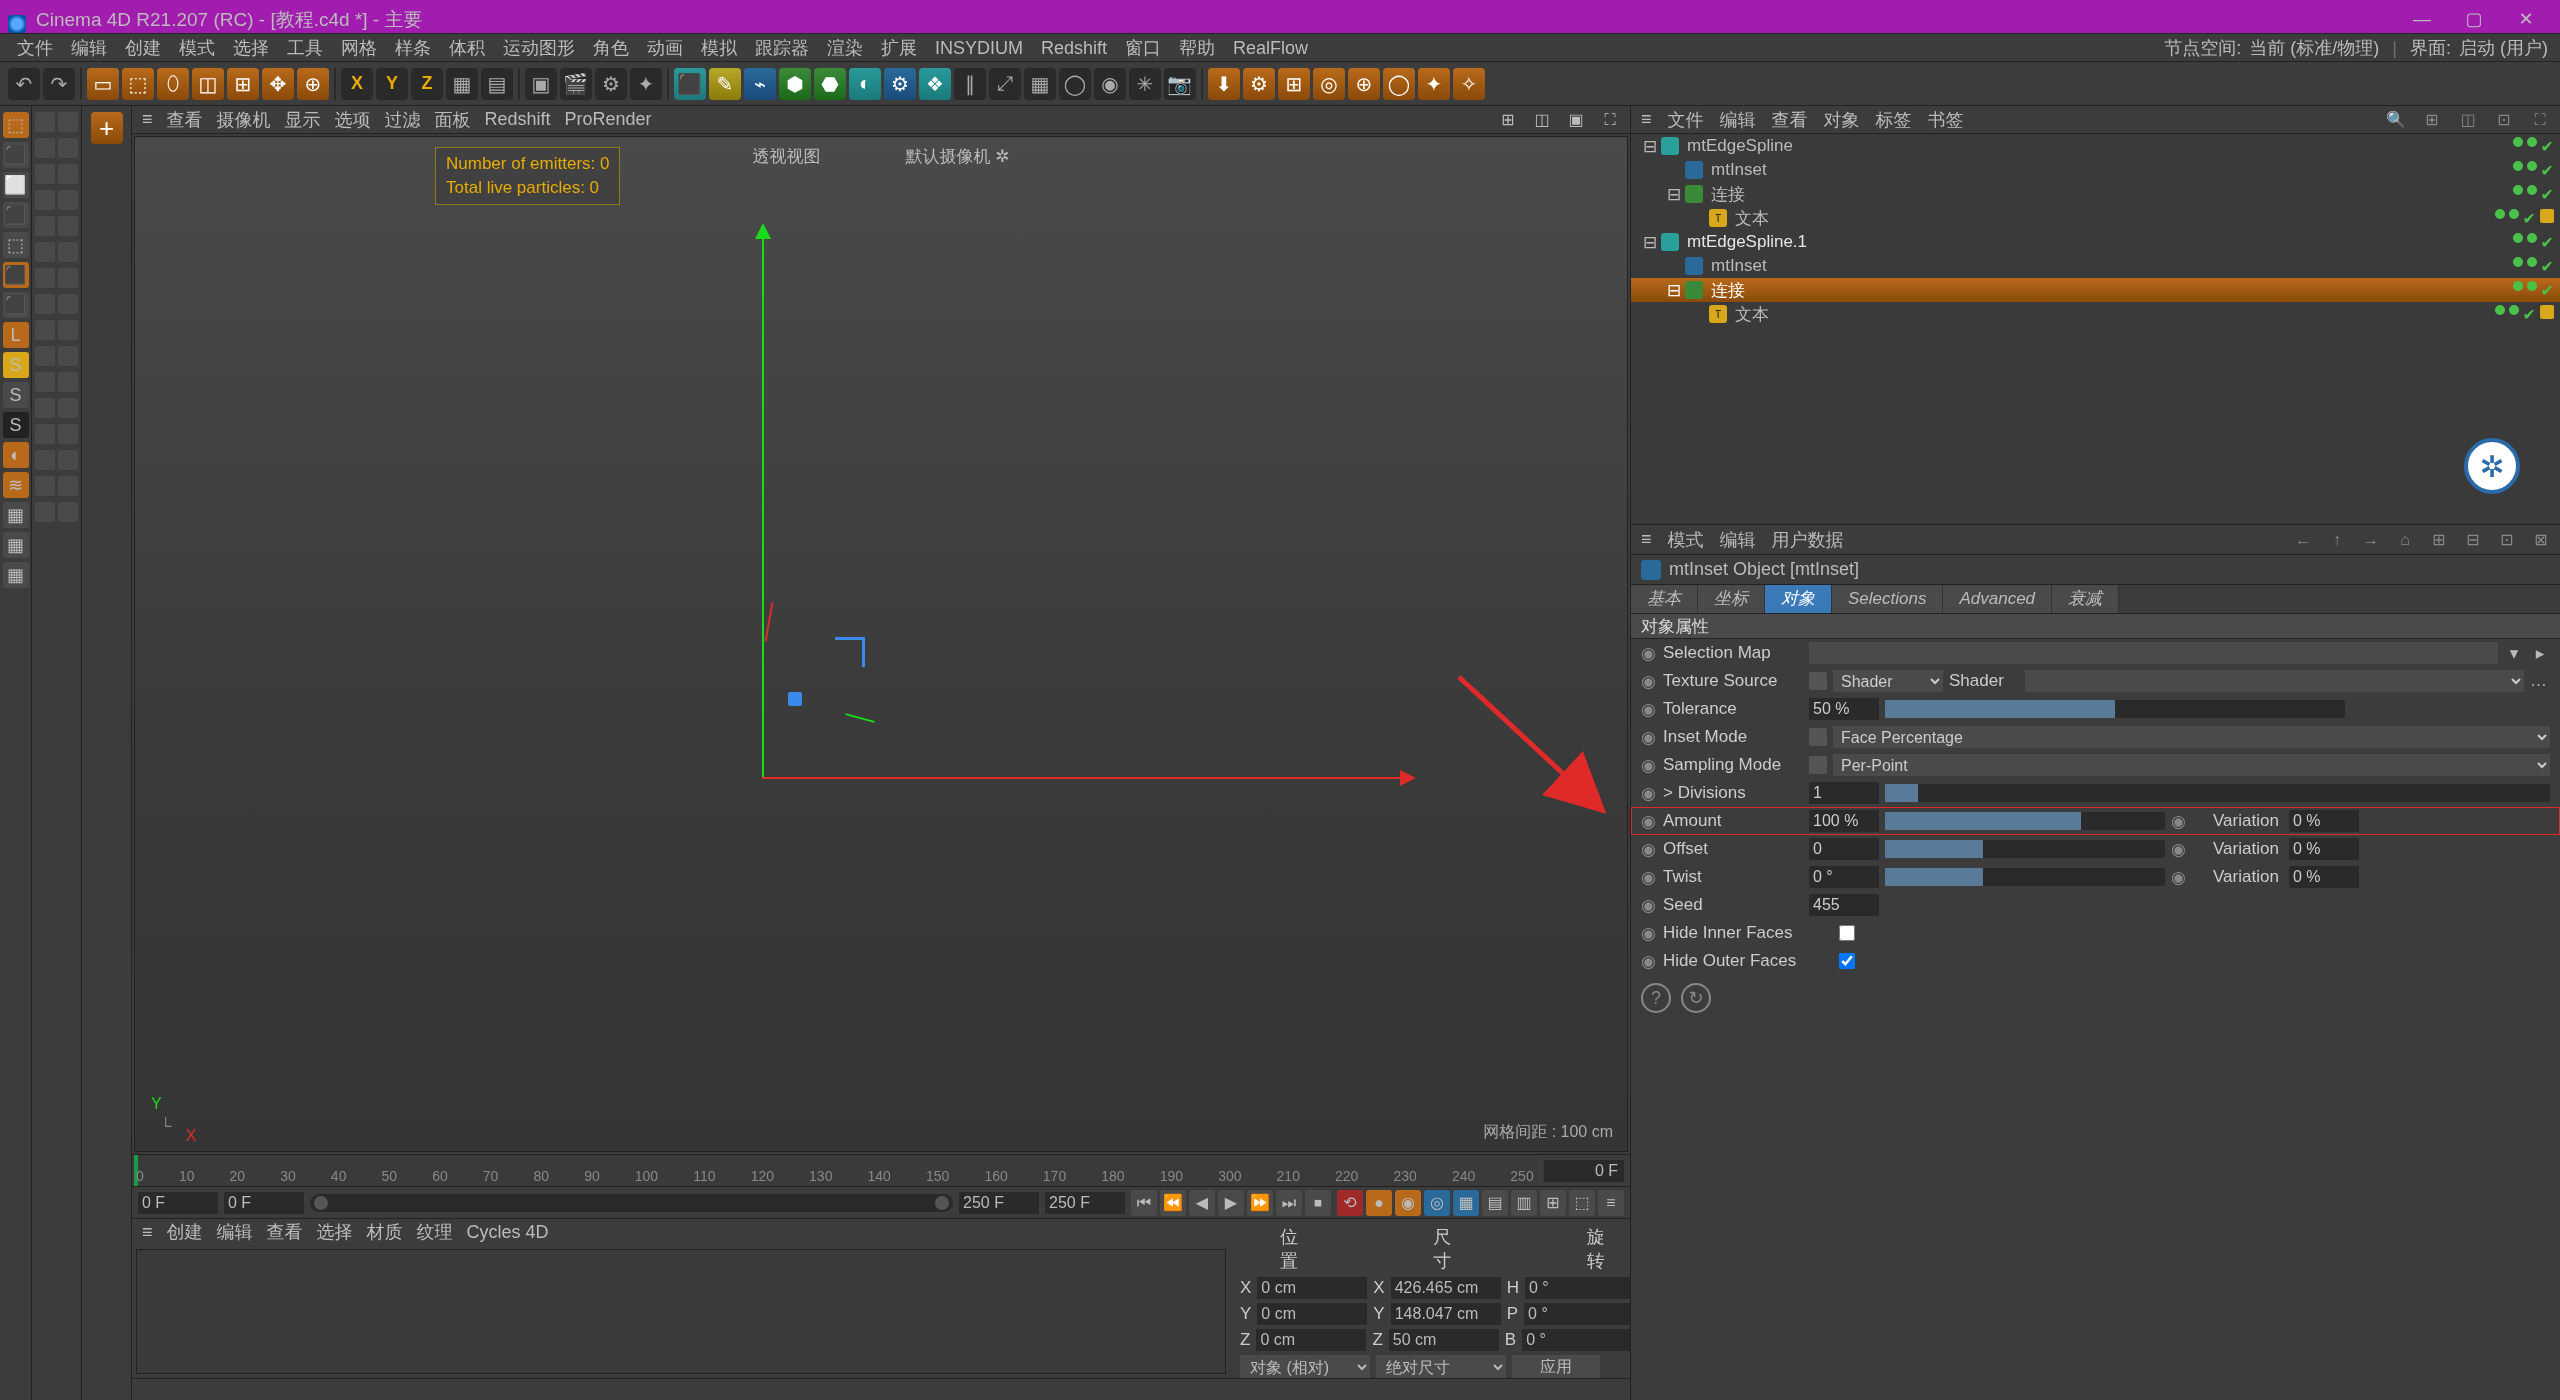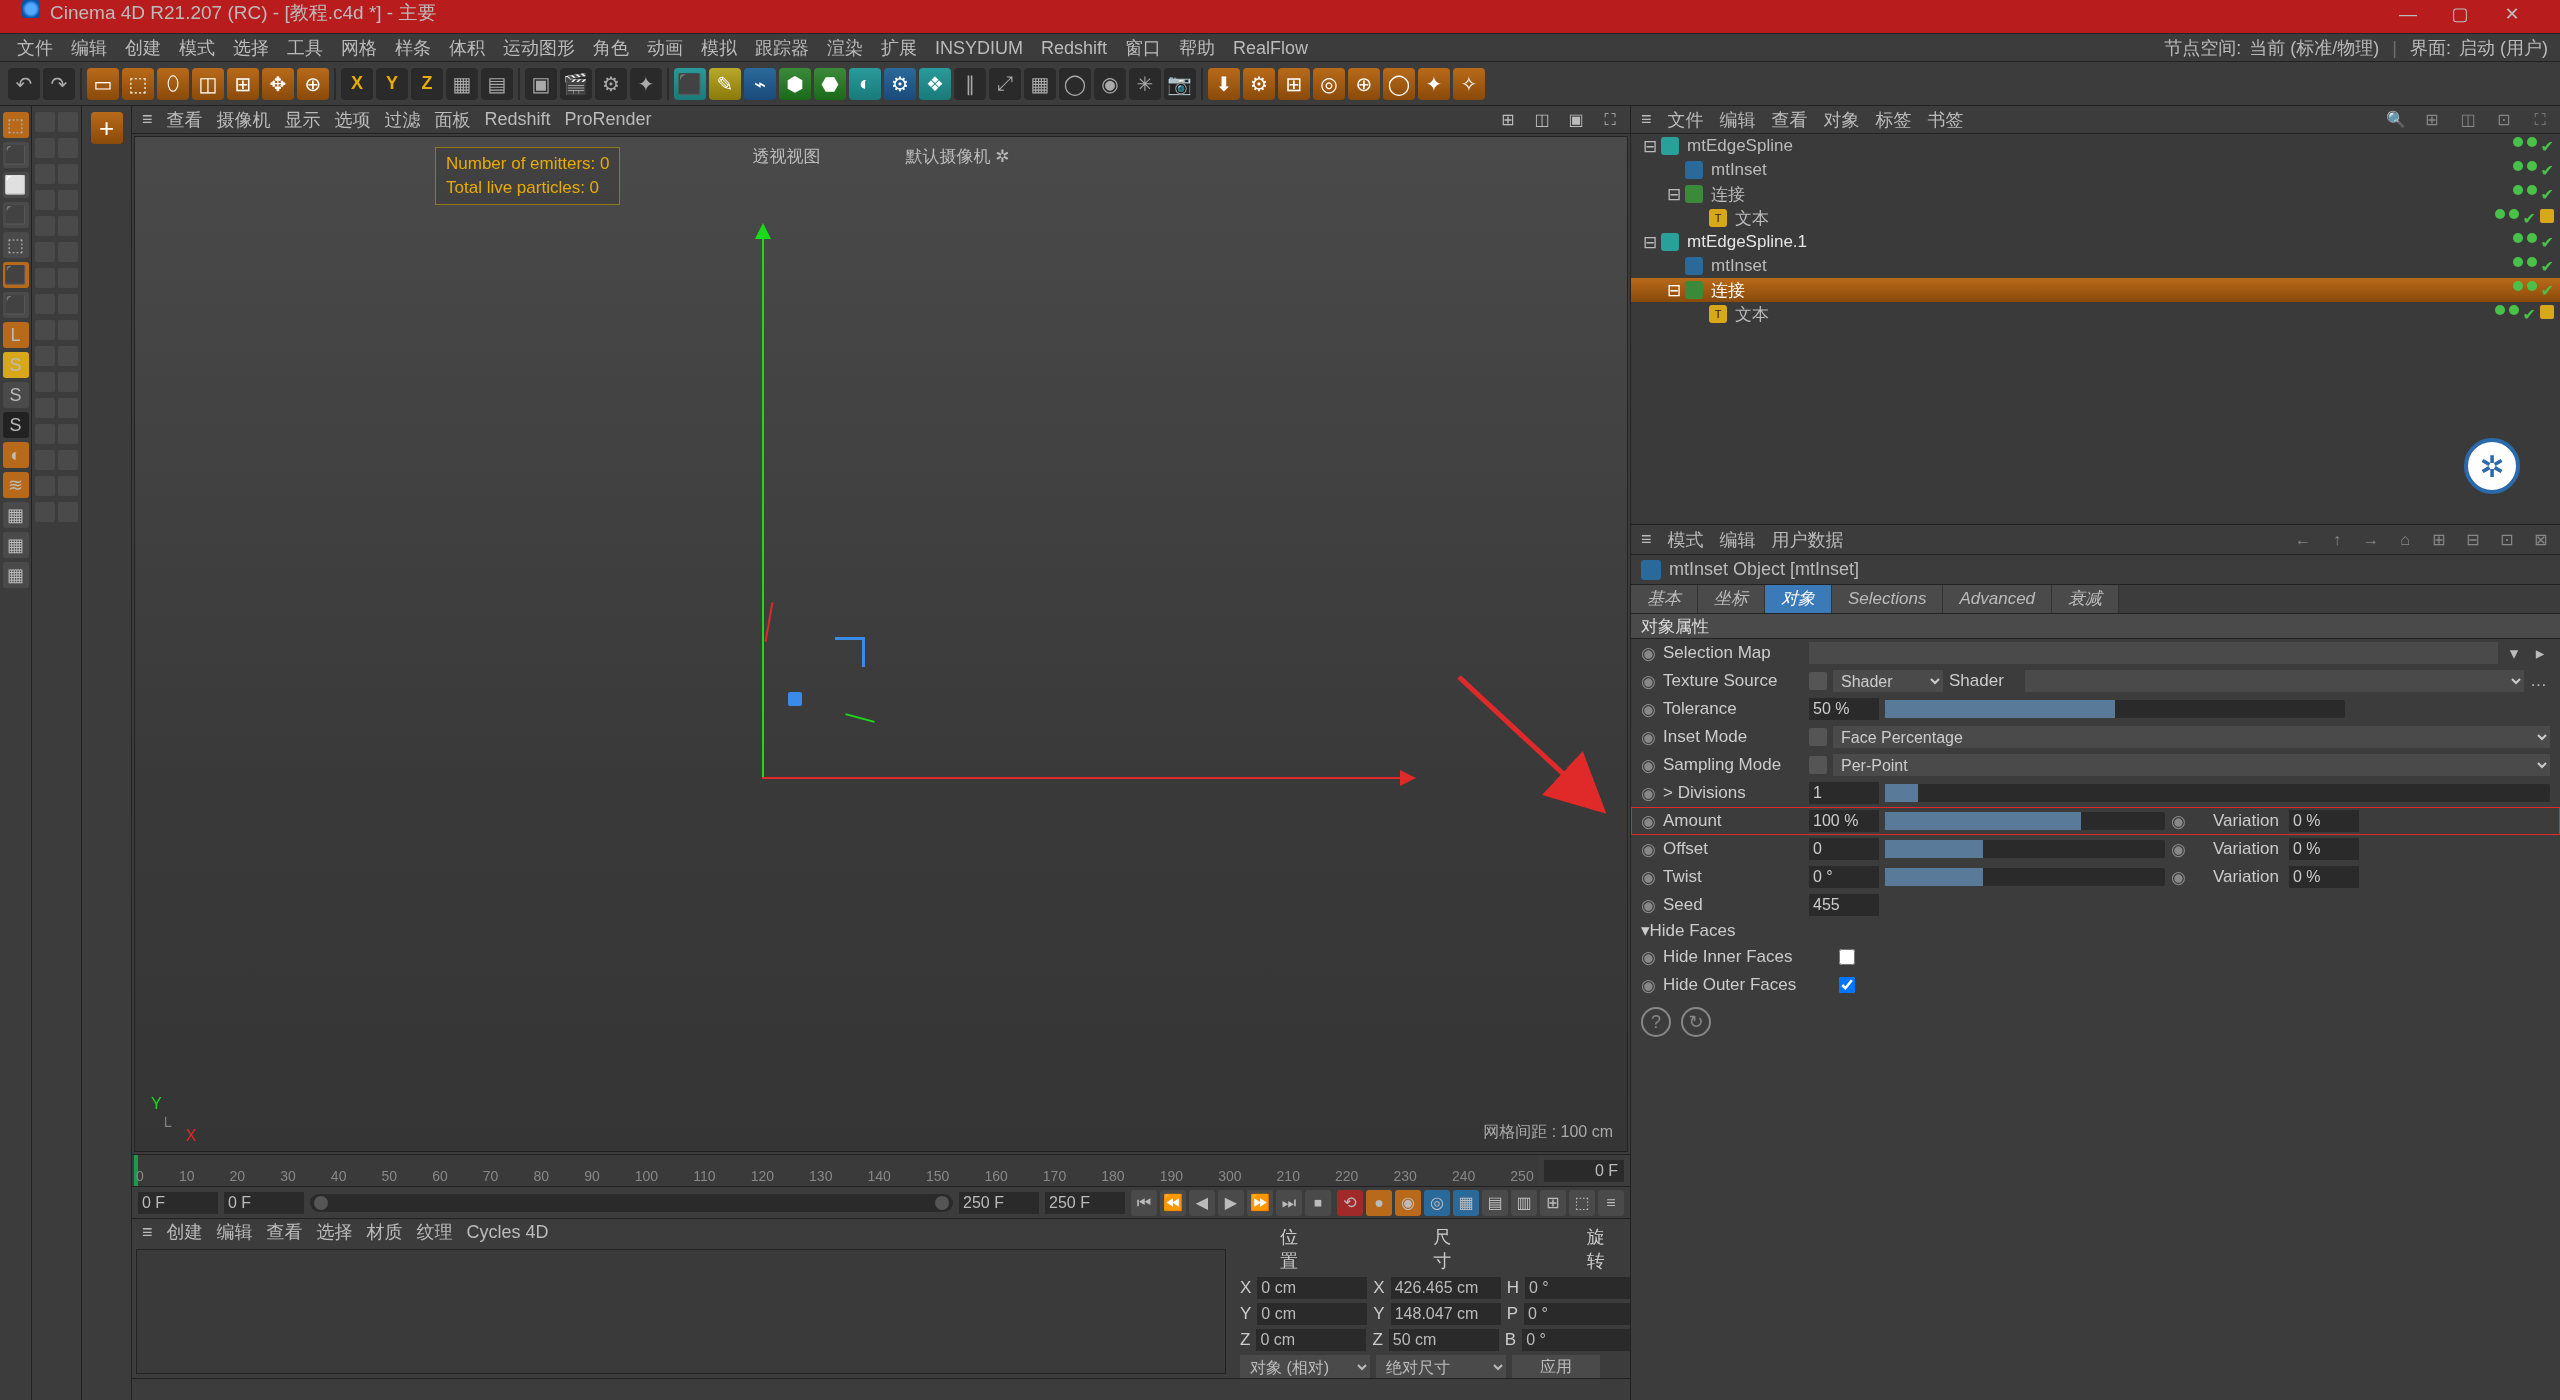--- a/index.html
+++ b/index.html
@@ -1,19 +1,19 @@
 <!DOCTYPE html>
 <html><head>
 <meta charset="utf-8">
 <style>
 * { margin:0; padding:0; box-sizing:border-box; font-family:"Microsoft YaHei",Arial,sans-serif; user-select:none; }
 html,body { width:2560px; height:1400px; background:#3a3a3a; color:#bbb; font-size:19px; overflow:hidden; }
 
 
-.titlebar { height:34px; background:#b91c1c; display:flex; align-items:flex-start; padding:0 22px; border-bottom:1px solid #222; }
+.titlebar { height:34px; background:#a21caf; display:flex; align-items:flex-end; padding:0 8px; border-bottom:1px solid #222; }
 .titlebar .appicon { width:18px; height:18px; background:radial-gradient(circle,#5af 40%,#05a 70%); border-radius:3px; margin-right:10px; }
 .titlebar .title { flex:1; font-size:19px; color:#bbb; }
 .titlebar .winbtn { width:52px; height:28px; display:flex; align-items:center; justify-content:center; font-size:18px; }
 
 
 .menubar { height:28px; background:#3c3c3c; display:flex; align-items:center; padding:0 8px; border-bottom:1px solid #222; font-size:18px; }
 .menubar span { padding:0 9px; line-height:28px; cursor:pointer; }
 .menubar .spacer { flex:1; }
 .menubar .rightinfo span { padding:0 4px; }
 
@@ -736,21 +736,20 @@
           <span class="varlbl">Variation</span>
         <input class="numin" value="0 %" style="">
       </div>
 
       <div class="am-row">
         <span class="bullet">◉</span>
           <span class="plabel">Seed</span>
         <input class="numin" value="455" style="">
       </div>
 
-      <div class="hf-toggle">▾Hide Faces</div>
       <div class="am-row">
         <span class="bullet">◉</span>
           <span class="plabel" style="width:170px">Hide Inner Faces</span>
         <input type="checkbox" class="chkbx" style="">
       </div>
       <div class="am-row">
         <span class="bullet">◉</span>
           <span class="plabel" style="width:170px">Hide Outer Faces</span>
         <input type="checkbox" class="chkbx" checked="" style="">
       </div>

